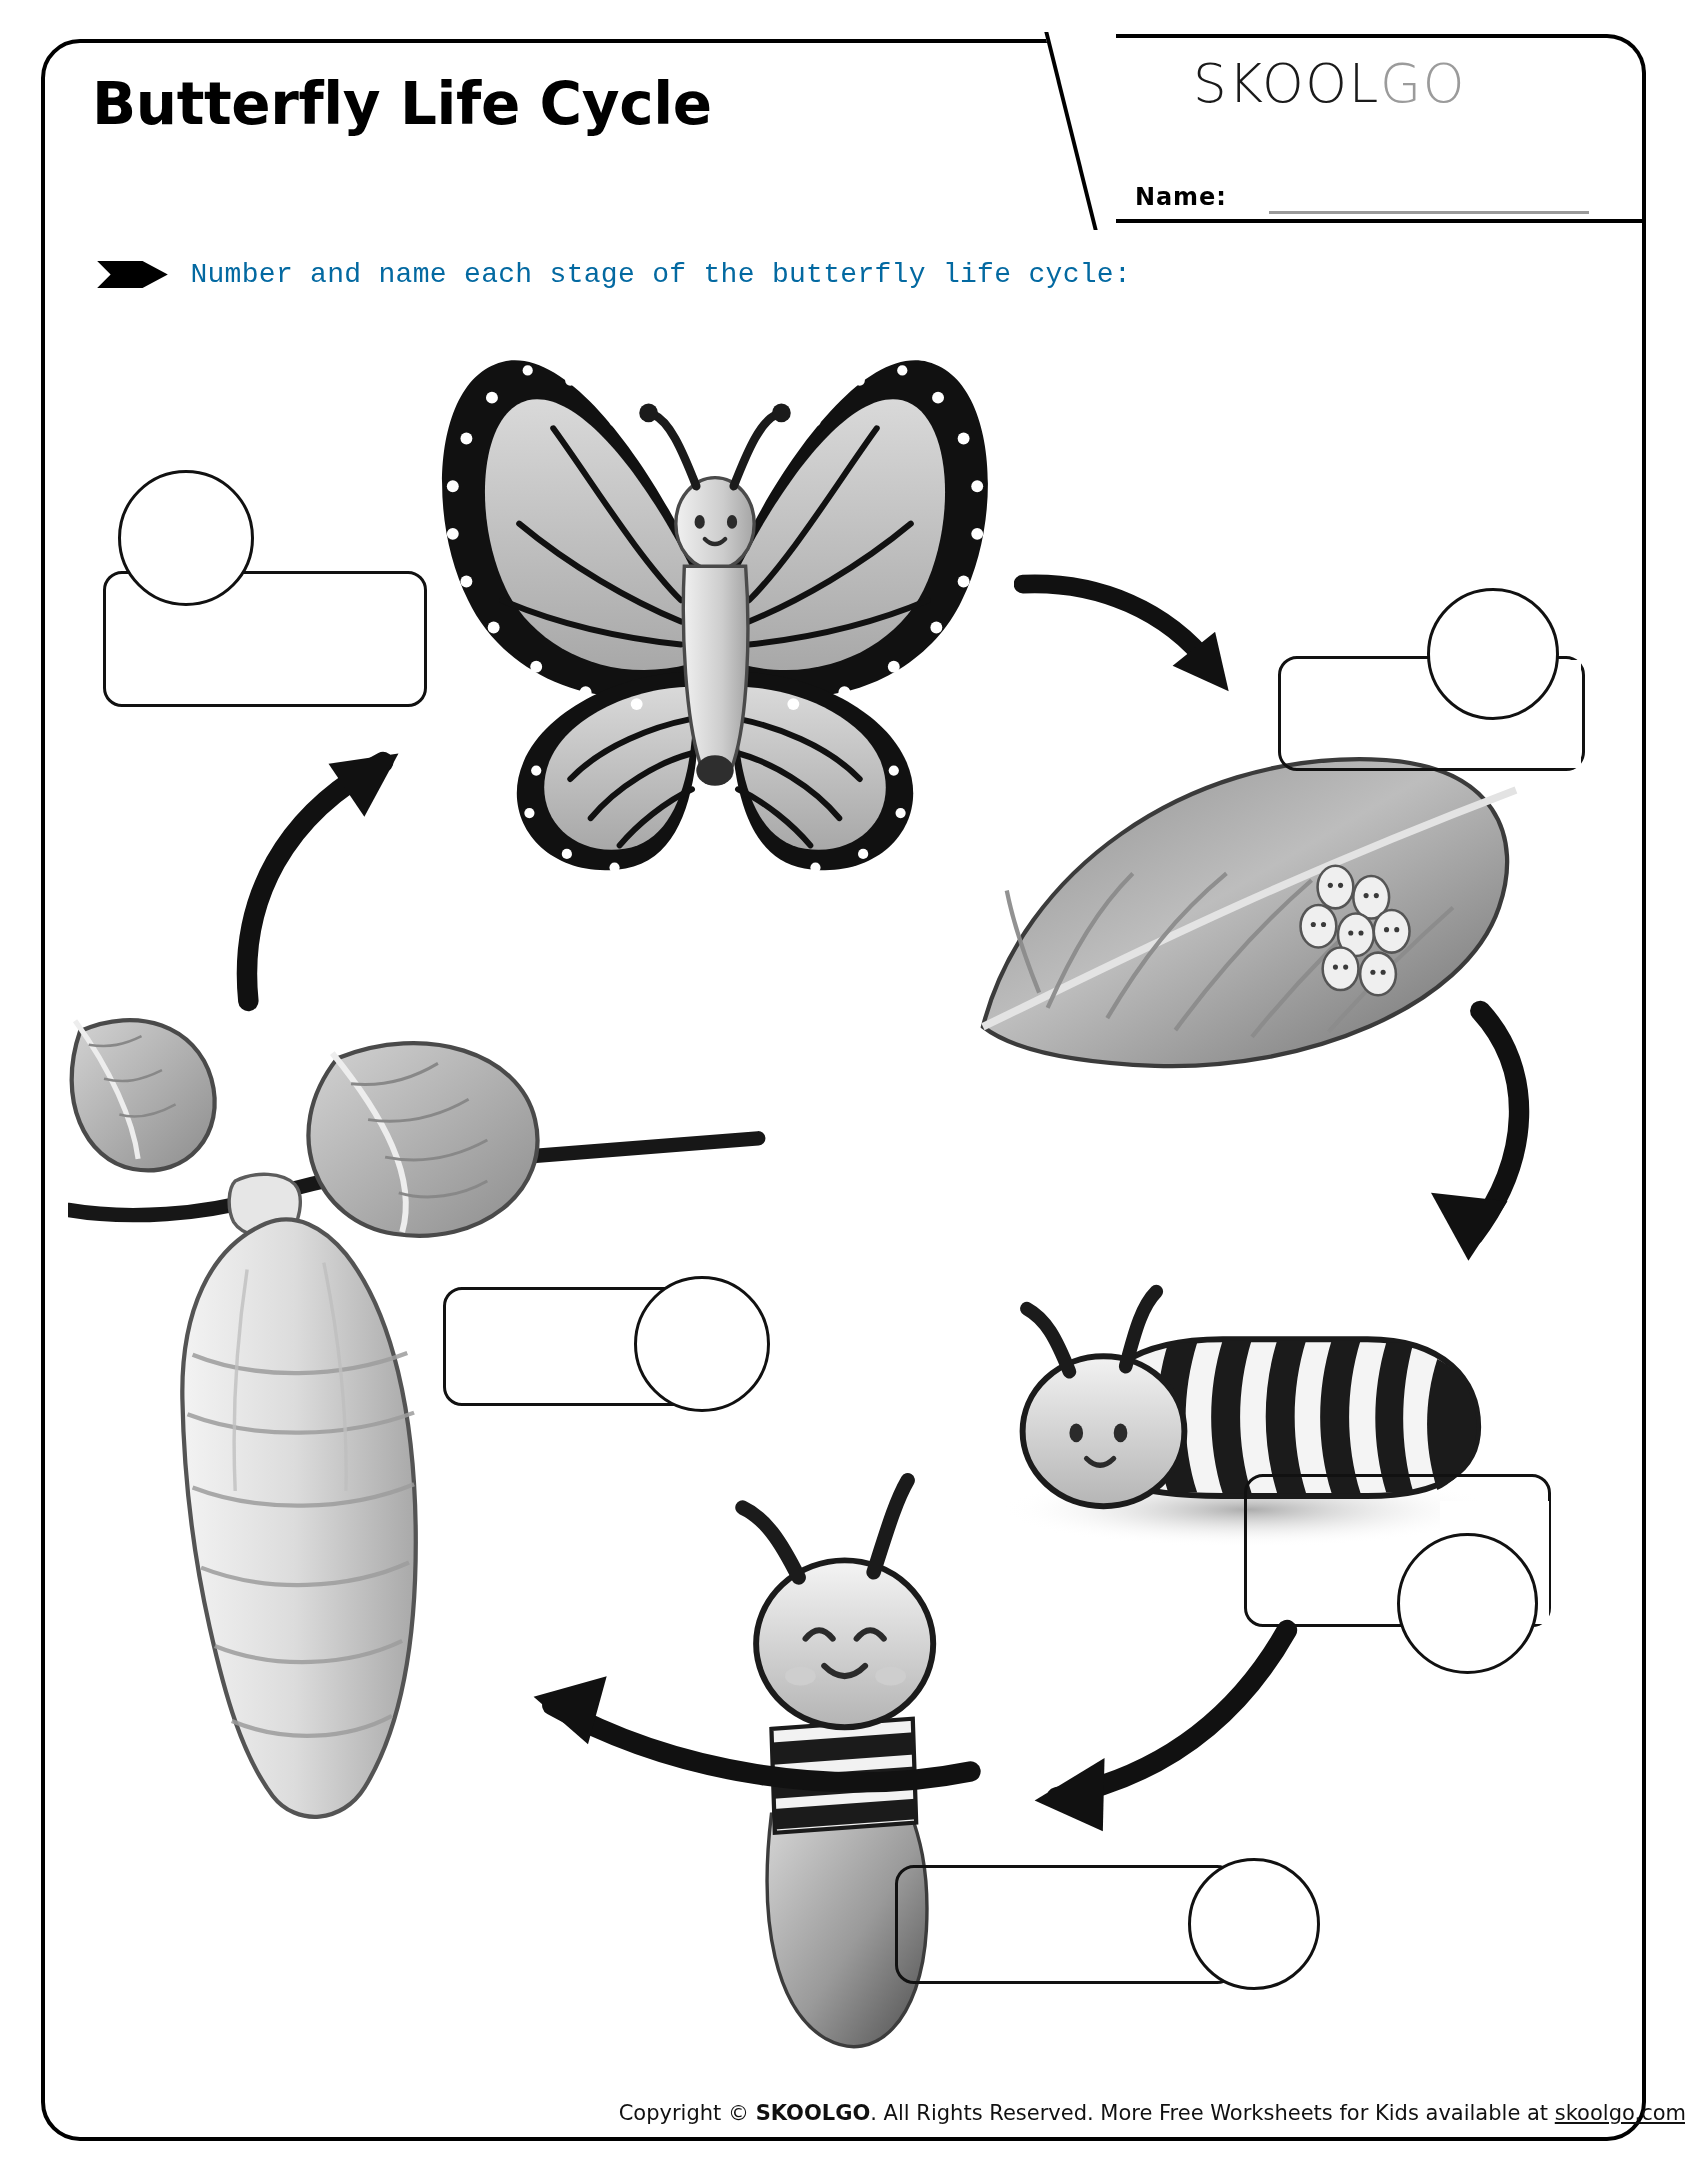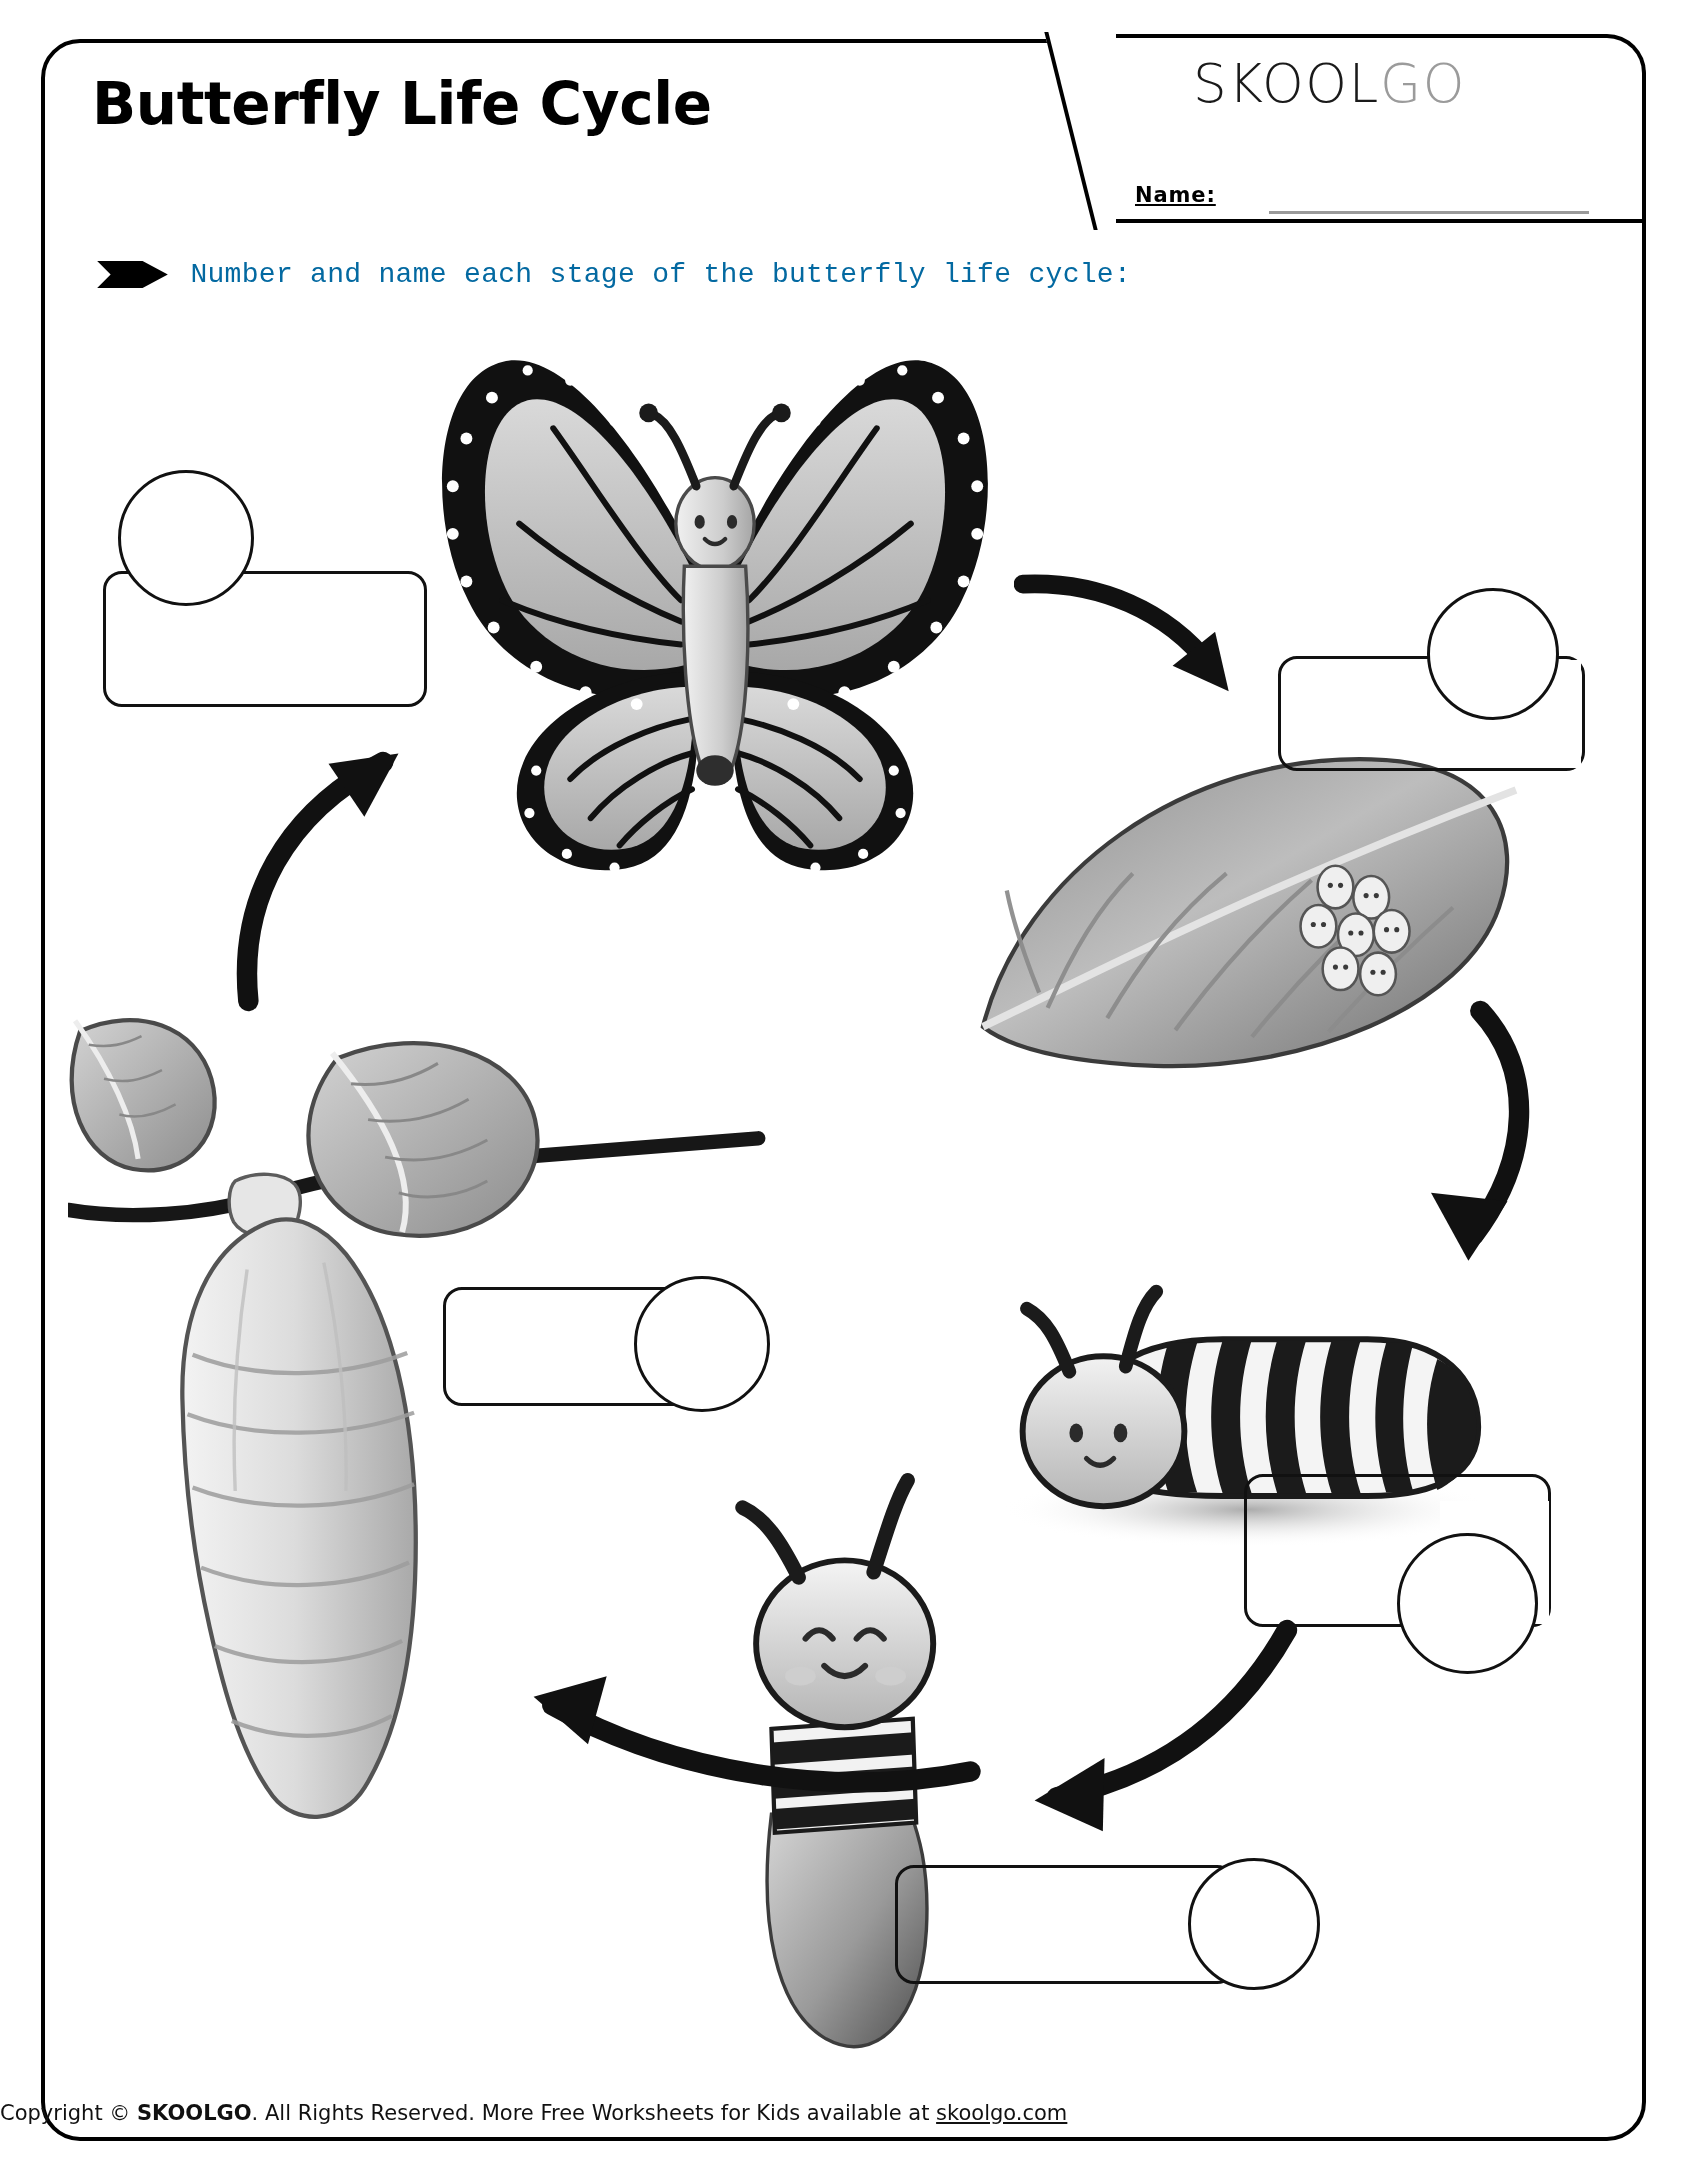--- a/index.html
+++ b/index.html
@@ -95,25 +95,24 @@
     white-space: nowrap;
     font-family: "DejaVu Sans", sans-serif;
   }
   .logo .skool { color: #1a1a1a; }
   .logo .go { color: #9b9b9b; margin-top: 7px; }
 
   .name-label {
     position: absolute;
     left: 1135px;
     top: 183px;
-    font-size: 21px;
+    font-size: 24px;
     font-weight: bold;
     color: #000;
     letter-spacing: 0.9px;
-    text-decoration: underline;
   }
   .name-line {
     position: absolute;
     left: 1269px;
     top: 211px;
     width: 320px;
     height: 2.6px;
     background: #9a9a9a;
   }
 
@@ -161,21 +160,21 @@
     position: absolute;
     background: #ffffff;
   }
 
   
   .footer {
     position: absolute;
     left: 0;
     top: 2101px;
     width: 1686px;
-    text-align: left;
+    text-align: right;
     font-size: 21px;
     color: #111;
     font-family: "DejaVu Sans", sans-serif;
   }
   .footer .brand { font-weight: bold; }
   .footer .site { text-decoration: underline; }
   .footer-bg {
     position: absolute;
     left: 256px;
     top: 2089px;

